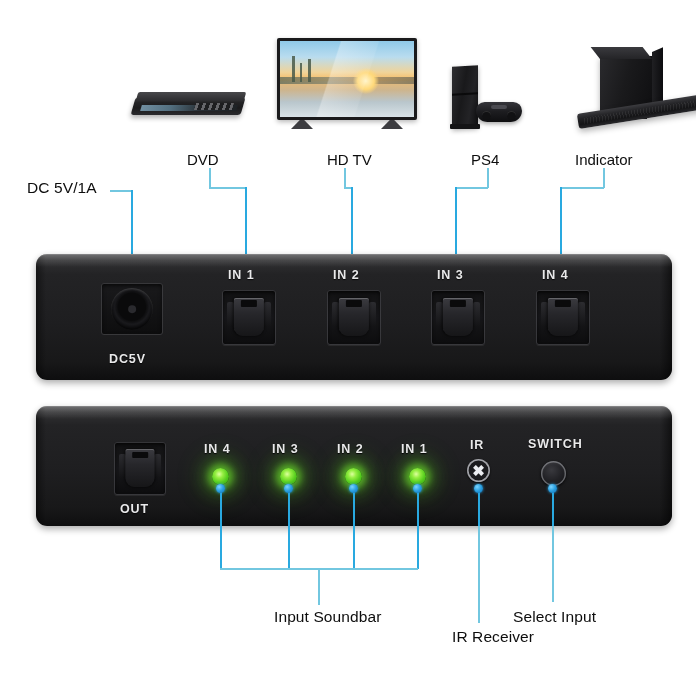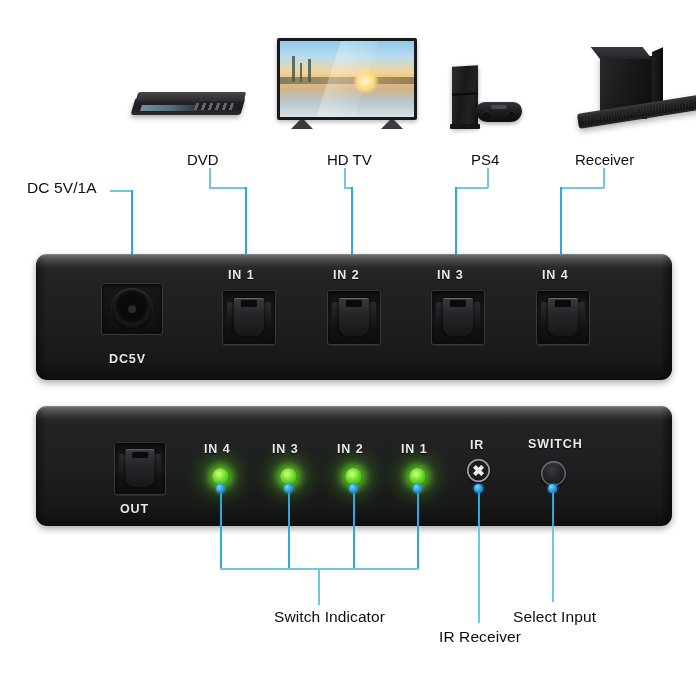--- a/index.html
+++ b/index.html
@@ -418,21 +418,21 @@
   <div class="dev" style="left:578px; top:56px; width:130px; height:76px;">
     <div class="sub-box"></div>
     <div class="sub-top"></div>
     <div class="sub-side"></div>
     <div class="sub-foot-l"></div>
     <div class="sub-foot-r"></div>
     <div class="bar-body">
         <div class="bar-grill"></div>
       </div>
   </div>
-  <div class="cap" style="left:575px; top:151px;">Receiver</div>
+  <div class="cap" style="left:575px; top:151px;">Indicator</div>
 
   <div class="label" style="left:27px; top:179px;">DC 5V/1A</div>
   <div class="lead-h" style="left:110px; top:190px; width:22px;"></div>
   <div class="lead-v lead-strong" style="left:131px; top:190px; height:115px;"></div>
   <div class="dot" style="left:127px; top:301px;"></div>
 
   <div class="lead-v" style="left:209px; top:168px; height:20px;"></div>
   <div class="lead-h" style="left:209px; top:187px; width:37px;"></div>
   <div class="lead-v lead-strong" style="left:245px; top:187px; height:122px;"></div>
   <div class="dot" style="left:241px; top:305px;"></div>
@@ -536,25 +536,25 @@
   <div class="dot" style="left:284px; top:484px;"></div>
 
   <div class="lead-v lead-strong" style="left:353px; top:486px; height:83px;"></div>
   <div class="dot" style="left:349px; top:484px;"></div>
 
   <div class="lead-v lead-strong" style="left:417px; top:486px; height:83px;"></div>
   <div class="dot" style="left:413px; top:484px;"></div>
 
   <div class="lead-h" style="left:220px; top:568px; width:198px;"></div>
   <div class="lead-v" style="left:318px; top:568px; height:37px;"></div>
-  <div class="label" style="left:274px; top:608px;">Switch Indicator</div>
+  <div class="label" style="left:274px; top:608px;">Input Soundbar</div>
 
   <div class="lead-v lead-strong" style="left:478px; top:486px; height:40px;"></div>
   <div class="dot" style="left:474px; top:484px;"></div>
   <div class="lead-v" style="left:478px; top:526px; height:97px;"></div>
-  <div class="label" style="left:439px; top:628px;">IR Receiver</div>
+  <div class="label" style="left:452px; top:628px;">IR Receiver</div>
 
   <div class="lead-v lead-strong" style="left:552px; top:486px; height:40px;"></div>
   <div class="dot" style="left:548px; top:484px;"></div>
   <div class="lead-v" style="left:552px; top:526px; height:76px;"></div>
   <div class="label" style="left:513px; top:608px;">Select Input</div>
 
 </div>
 
 </body></html>

